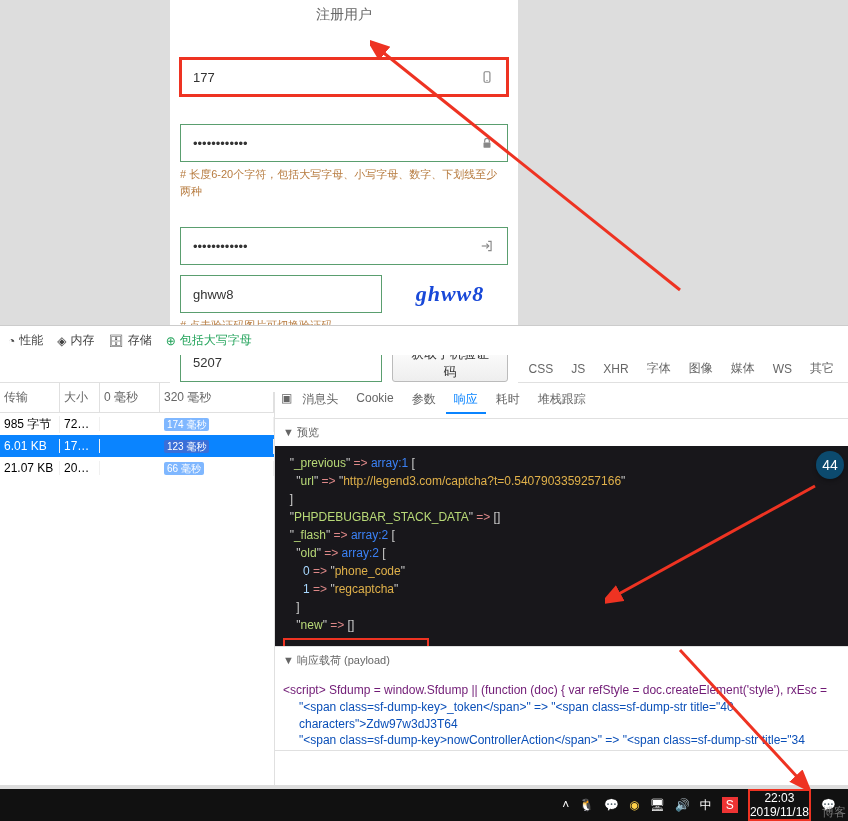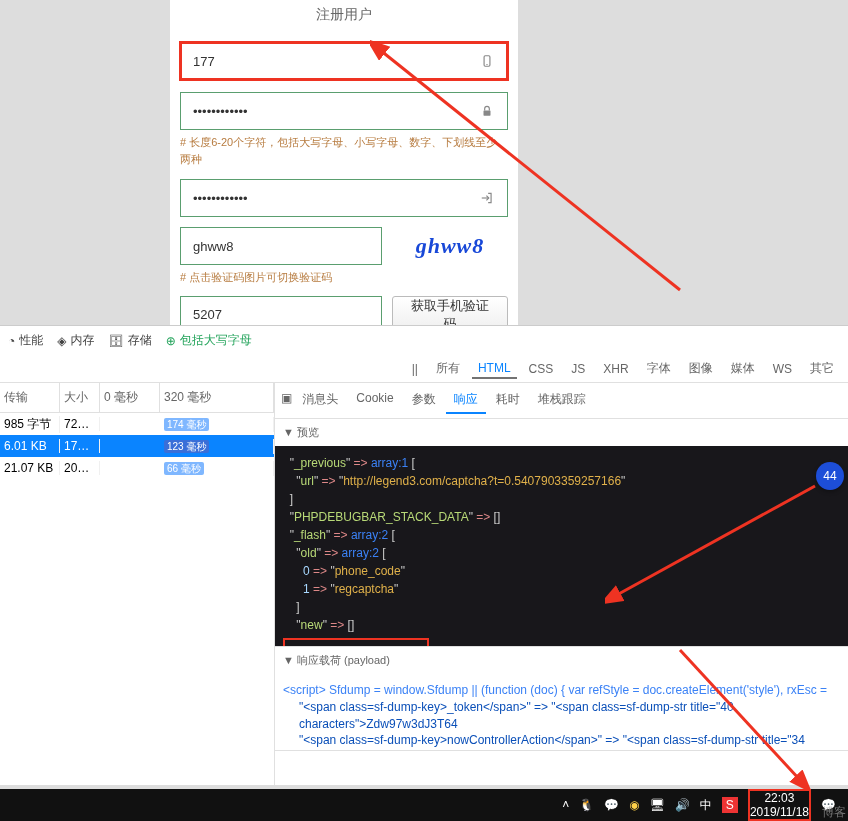--- a/index.html
+++ b/index.html
@@ -1,20 +1,20 @@
 <!DOCTYPE html>
 <html><head>
 <meta charset="utf-8">
 <style>
 *{margin:0;padding:0;box-sizing:border-box;font-family:"Microsoft YaHei",Arial,sans-serif;font-size:12px}
 body{background:#ddd;width:848px;height:821px;overflow:hidden;position:relative}
 .top-area{background:#ddd;height:355px;position:relative}
 .reg-card{position:absolute;left:170px;top:0;width:348px;background:#fff;padding:0 10px 10px}
 .reg-title{text-align:center;font-size:14px;color:#666;padding:6px 0}
-.field{border:1px solid #5a9e6f;height:38px;display:flex;align-items:center;padding:0 12px;margin-top:12px;position:relative}
+.field{border:1px solid #5a9e6f;height:38px;display:flex;align-items:center;padding:0 12px;margin-top:28px;position:relative}
 .field.highlight{outline:3px solid #e32;outline-offset:-2px}
 .field input{border:none;outline:none;flex:1;font-size:13px;color:#333;background:transparent}
 .field .ico{width:16px;color:#888;display:flex;justify-content:center}
 .hint{color:#b77b3f;font-size:11px;line-height:1.5;margin-top:4px}
 .captcha-row{display:flex;gap:10px;margin-top:10px;align-items:center}
 .captcha-row .field{flex:1;margin-top:0}
 .captcha-img{width:120px;height:38px;color:#1848d8;font-family:cursive;font-size:22px;font-weight:bold;font-style:italic;display:flex;align-items:center;justify-content:center;letter-spacing:1px}
 .sms-row{display:flex;gap:10px;margin-top:10px}
 .sms-row .field{flex:1;margin-top:0}
 .sms-btn{border:1px solid #bbb;background:linear-gradient(#fff,#eee);border-radius:3px;padding:0 12px;font-size:13px;color:#333;cursor:pointer}
@@ -41,27 +41,27 @@
 .dt-section{border-bottom:1px solid #e0e0e0}
 .dt-shdr{padding:6px 8px;font-size:11px;color:#666;cursor:pointer}
 .console{background:#18171b;color:#ccc;font-family:Consolas,monospace;font-size:11px;line-height:1.5;padding:8px;position:relative;height:200px;overflow:hidden}
 .console .k{color:#b8d977}
 .console .s{color:#e0b14a}
 .console .n{color:#a8d8ff}
 .console .a{color:#3b82f6}
 .console .br{color:#d88}
 .console .box{border:2px solid #e32;padding:2px;display:inline-block;margin-top:4px}
 .payload{padding:8px;font-family:Consolas,monospace;font-size:11px;line-height:1.4;color:#333;overflow:auto;height:76px}
-.payload .t{color:#3b82f6}
+.payload .t{color:#701a75}
 .payload .v{color:#0a4fb8}
 .taskbar{position:absolute;bottom:0;left:0;right:0;height:32px;background:#111;color:#fff;display:flex;align-items:center;justify-content:flex-end;gap:10px;padding:0 12px;font-size:11px}
 .watermark{position:absolute;right:2px;bottom:0;font-size:12px;color:#aaa;opacity:.65;font-weight:500}
 .time-box{text-align:center;border:2px solid #e32}
 .arrow{position:absolute;pointer-events:none}
-.green-circle{position:absolute;right:4px;top:16px;width:28px;height:28px;border-radius:50%;background:#1d4ed8;color:#fff;display:flex;align-items:center;justify-content:center;font-size:12px;box-shadow:0 2px 4px rgba(0,0,0,.3)}
+.green-circle{position:absolute;right:4px;top:5px;width:28px;height:28px;border-radius:50%;background:#0c4a6e;color:#fff;display:flex;align-items:center;justify-content:center;font-size:14px;box-shadow:0 2px 4px rgba(0,0,0,.3)}
 svg.ico-svg{width:14px;height:14px}
 </style>
 </head>
 <body>
 
 <div class="top-area">
   <div class="reg-card">
     <div class="reg-title">注册用户</div>
 
     <div class="field highlight">

